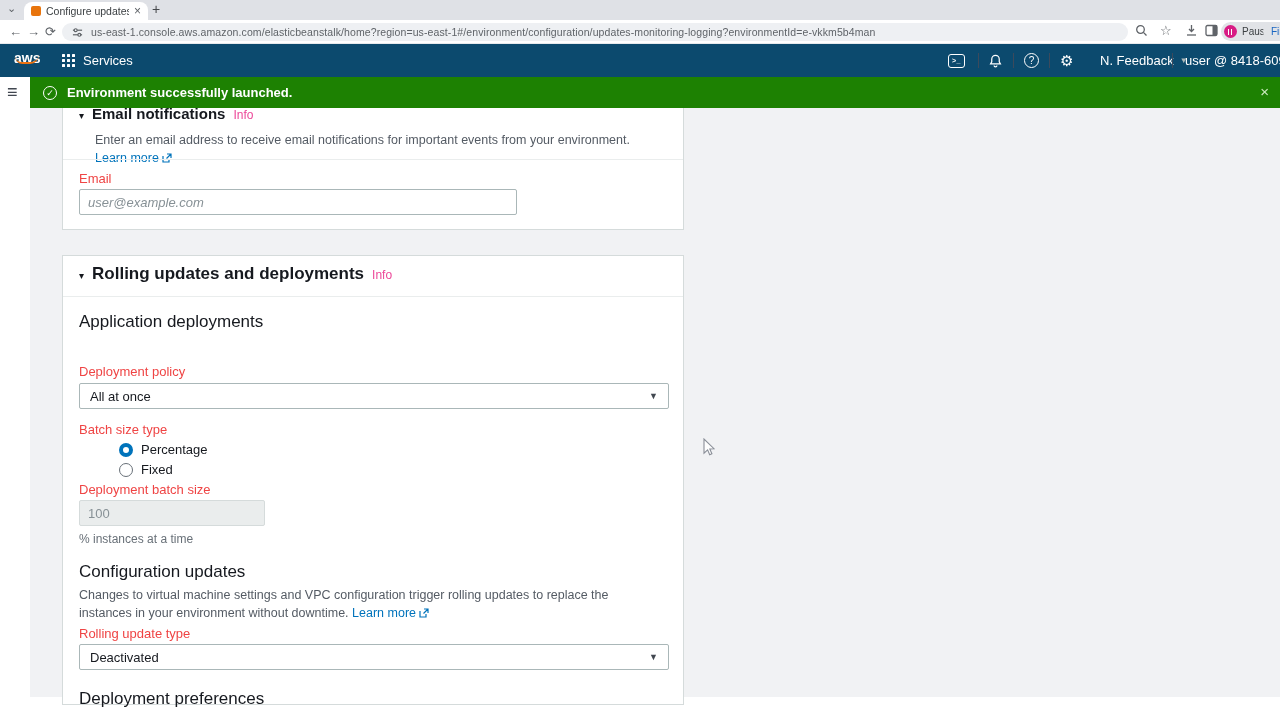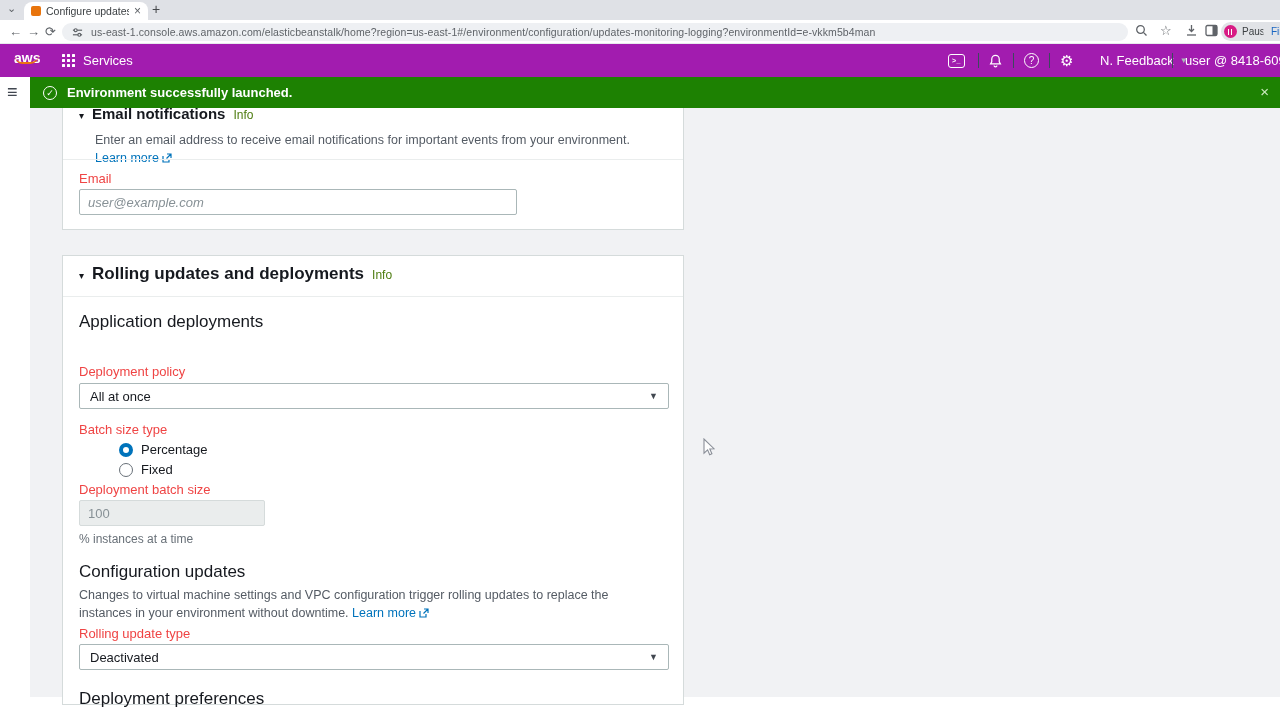--- a/index.html
+++ b/index.html
@@ -31,21 +31,21 @@
           display:flex; align-items:center; padding:0 8px 0 3px; gap:5px; }
   .pill-dot { width:13px; height:13px; border-radius:50%; background:#d81b84; position:relative; flex:none; }
   .pill-dot::after { content:""; position:absolute; left:4px; top:3.5px; width:2px; height:6px;
                      border-left:1.6px solid #fff; border-right:1.6px solid #fff; }
   .pill-label { font-size:10px; color:#3c4043; }
   .pill2 { position:absolute; left:1263px; top:2px; height:19px; width:40px; background:#e1e3e7;
            border-radius:10px; display:flex; align-items:center; padding:0 8px; }
   .pill2 span { font-size:10px; color:#1a66c2; }
 
   
-  .aws-header { position:absolute; left:0; top:44px; width:1280px; height:33px; background:#a21caf; }
+  .aws-header { position:absolute; left:0; top:44px; width:1280px; height:33px; background:#0c4a6e; }
   .aws-logo { position:absolute; left:14px; top:6px; color:#fff; font-weight:bold; font-size:14px; }
   .aws-smile { position:absolute; left:15px; top:11px; width:24px; height:9px;
                border-bottom:2px solid #ec7211; border-radius:0 0 12px 10px; }
   .services { position:absolute; left:62px; top:0; height:33px; display:flex; align-items:center; gap:8px; }
   .grid-icon { width:13px; height:13px; position:relative; }
   .grid-icon i { position:absolute; width:3px; height:3px; background:#fff; border-radius:0.5px; }
   .services-label { color:#fff; font-size:13px; }
   .console-search { position:absolute; left:130px; top:49px; width:416px; height:23px;
                     border:1px solid #545b64; border-radius:2px; display:flex; align-items:center;
                     padding:0 9px; gap:8px; background:#232f3e; }
@@ -77,21 +77,21 @@
   
   .content-bg { position:absolute; left:30px; top:77px; width:1250px; height:620px; background:#f1f2f4; z-index:1; }
   .card { position:absolute; background:#fff; border:1px solid #d5dbdb; z-index:2; }
   #card-email { left:62px; top:90px; width:622px; height:140px; }
   #card-rolling { left:62px; top:255px; width:622px; height:450px; }
 
   .sec-head { position:absolute; display:flex; align-items:baseline; gap:8px; }
   .sec-caret { font-size:10px; color:#16191f; }
   .sec-title-sm { font-size:15px; font-weight:bold; color:#16191f; }
   .sec-title-lg { font-size:17px; font-weight:bold; color:#16191f; }
-  .info-link { font-size:12px; color:#4d7c0f;text-align:right; }
+  .info-link { font-size:12px; color:#ec4899;text-align:right; }
   .desc { font-size:12.5px; color:#545b64; line-height:1.45; }
   .link { color:#0073bb; }
   .ext-ic { display:inline-block; vertical-align:-1px; margin-left:3px; }
   .divider { position:absolute; left:0; right:0; border-top:1px solid #eaeded; }
   .h3 { position:absolute; font-size:17px; font-weight:400; color:#16191f; }
   .field-label { position:absolute; font-size:13px; color:#ef4444; }
   .text-input { position:absolute; height:26px; border:1px solid #aab7b8; border-radius:2px;
                 padding:0 8px; font-size:13px; font-family:"Liberation Sans", sans-serif; color:#16191f; }
   .text-input::placeholder { color:#879196; font-style:italic; }
   .text-input:disabled { background:#eaeded; border-color:#d5dbdb; color:#879196; }

